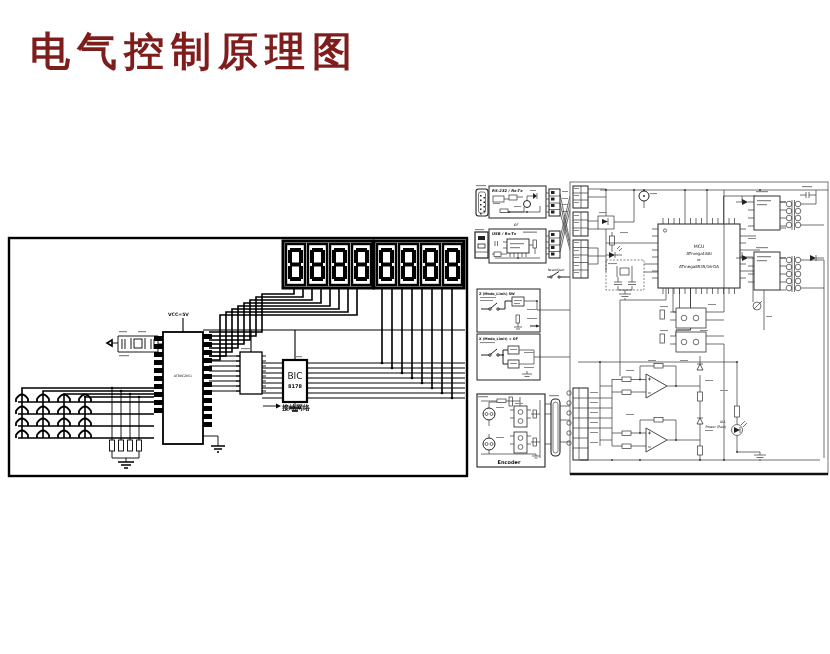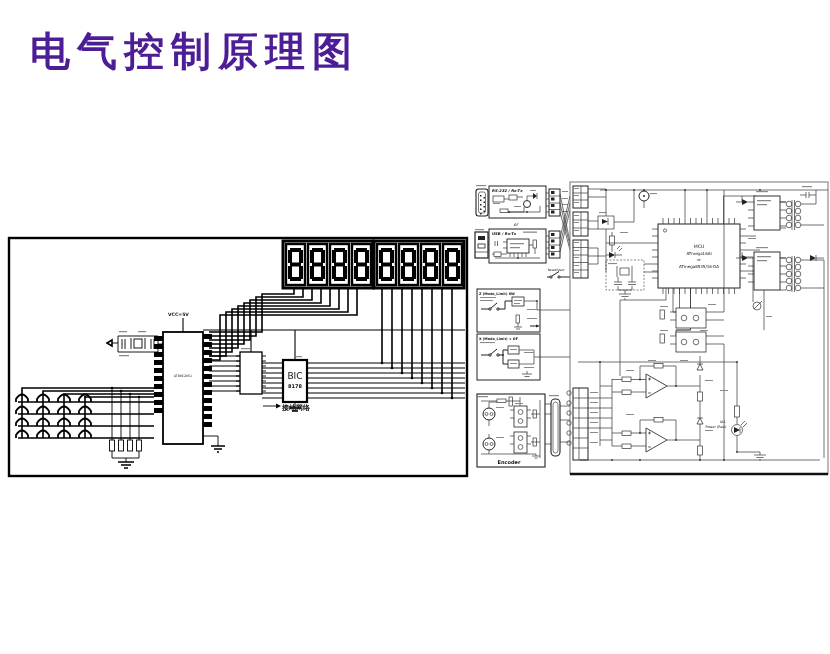--- a/index.html
+++ b/index.html
@@ -1,19 +1,19 @@
 <!DOCTYPE html>
 <html><head>
 <meta charset="utf-8">
 <style>
   html,body{margin:0;padding:0;background:#fff;}
   body{width:830px;height:654px;position:relative;overflow:hidden;
        font-family:"DejaVu Sans","Liberation Sans",sans-serif;}
   .page-title{position:absolute;left:30px;top:24px;font-size:40px;font-weight:bold;
-       letter-spacing:7px;color:#4c1d95;
+       letter-spacing:7px;color:#7f1d1d;
        font-family:"DejaVu Serif","Liberation Serif",serif;}
   svg{position:absolute;left:0;top:0;}
   
   .pl  {stroke:#000;fill:none;stroke-width:1.6;}
   .pl2 {stroke:#000;fill:none;stroke-width:1.1;}
   .pl3 {stroke:#000;fill:none;stroke-width:0.9;}
   .bk  {fill:#000;stroke:none;}
   
   .lg  {stroke:#333;fill:none;stroke-width:0.7;}
   .lg2 {stroke:#222;fill:none;stroke-width:1;}

